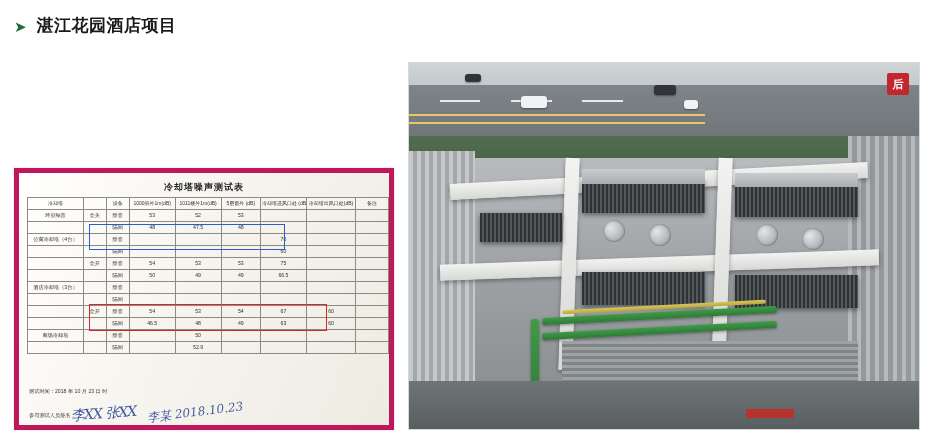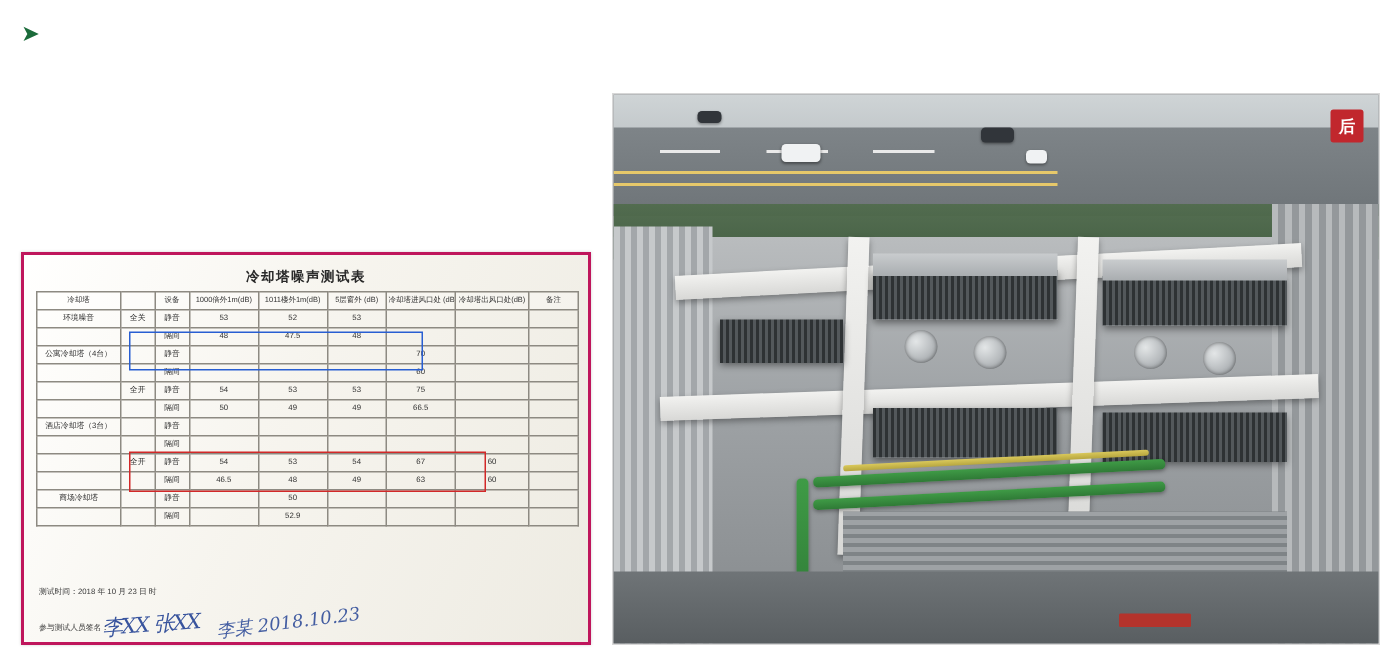--- a/index.html
+++ b/index.html
@@ -45,22 +45,22 @@
     line-height: 26px;
     color: #111;
     text-indent: 28px;
   }
 
   
   .scan {
     position: absolute;
     left: 14px; top: 168px;
     width: 380px; height: 262px;
-    background: #f97316;
-    border: 2px solid #be185d;
+    background: #22c55e;
+    border: 5px solid #be185d;
     box-shadow: 0 0 2px rgba(0,0,0,0.18);
     overflow: hidden;
     filter: contrast(1.02);
   }
   .scan-inner {
     position: absolute;
     inset: 0;
     background:
       linear-gradient(115deg, rgba(255,255,255,0.85) 0%, rgba(242,240,233,0.2) 45%, rgba(228,225,214,0.55) 100%),
       #f5f3ed;
@@ -291,20 +291,21 @@
     font-weight: bold;
   }
 </style>
 </head>
 <body>
 
 <div class="page">
 
   <div class="title-row">
     <span class="bullet-arrow">➤</span>
+    <span class="title-text">湛江花园酒店项目</span>
   </div>
 
 
   <div class="scan">
     <div class="scan-inner"></div>
     <div class="scan-title">冷却塔噪声测试表</div>
 
     <table class="sheet">
       <colgroup>
         <col class="col-a">

